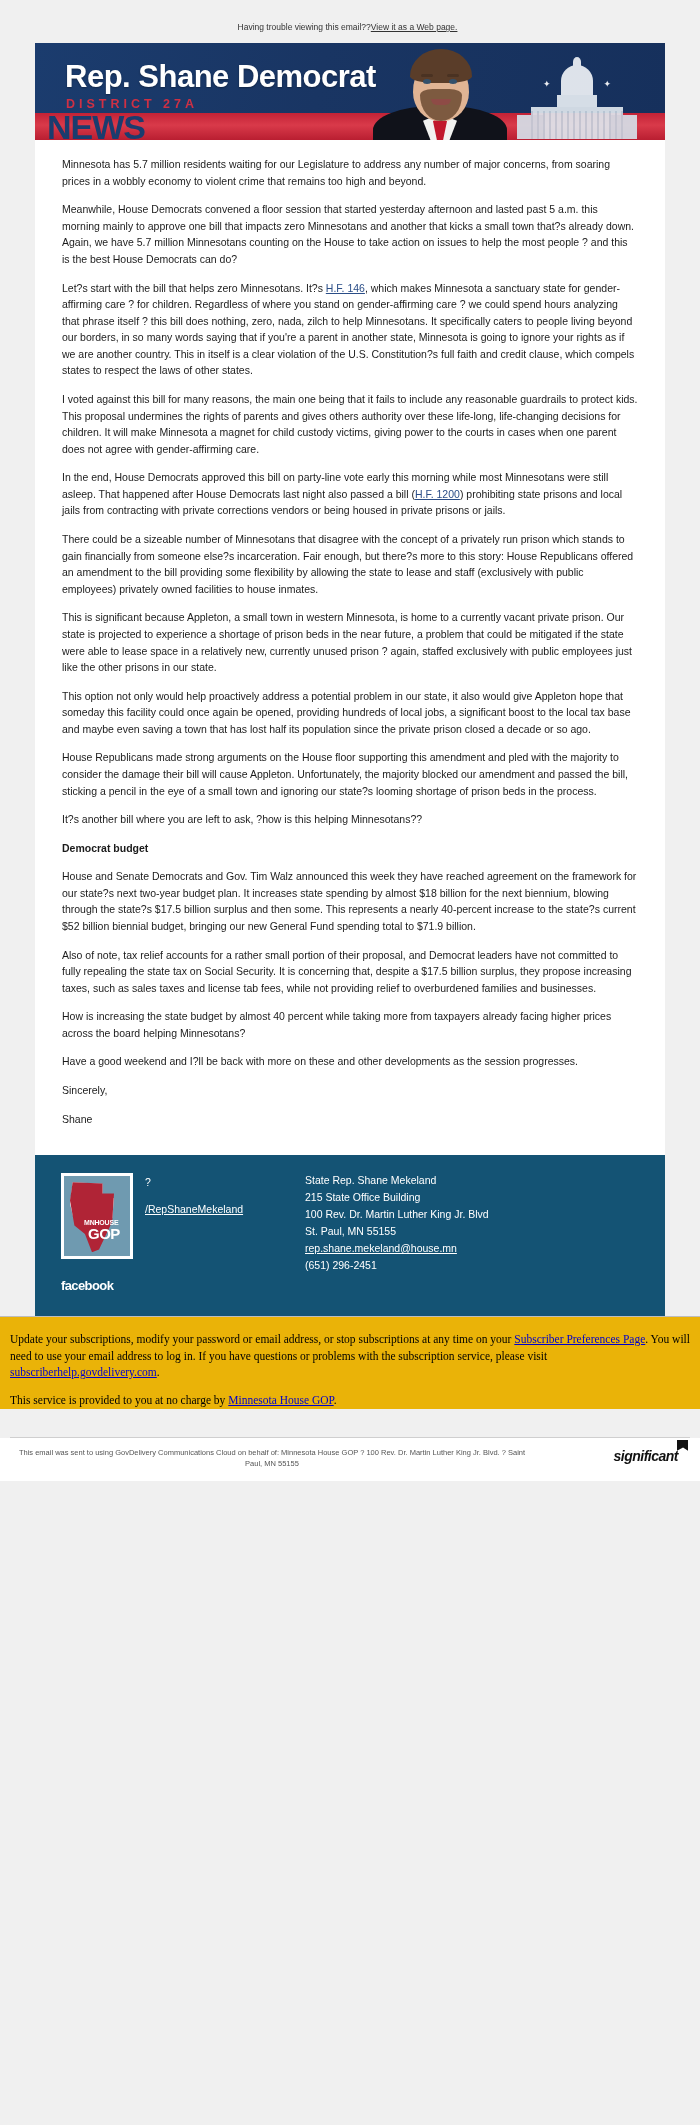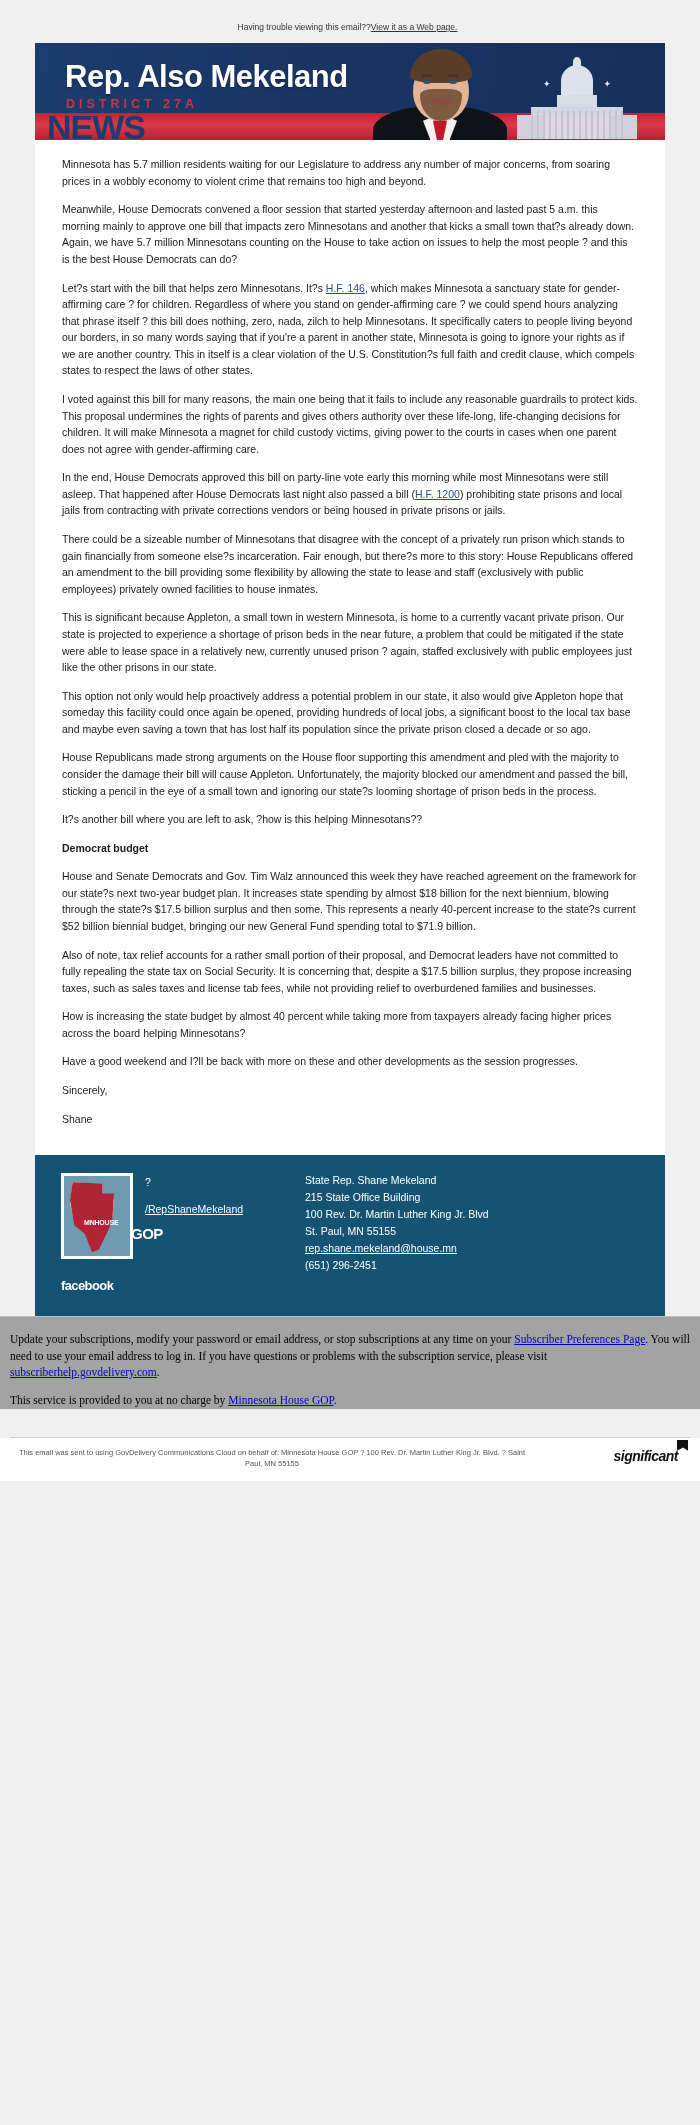--- a/index.html
+++ b/index.html
@@ -181,36 +181,36 @@
   }
   .gop-mn-white{
     position:absolute;left:6px;top:6px;width:44px;height:36px;
     background:#ffffff;
     clip-path:polygon(6% 0,74% 4%,74% 44%,100% 44%,96% 100%,8% 100%,0 60%);
   }
   .gop-txt1{
     position:absolute;left:20px;top:42px;font-size:7px;font-weight:bold;color:#ffffff;letter-spacing:-0.2px;
   }
   .gop-txt2{
-    position:absolute;left:24px;top:50px;font-size:15px;font-weight:bold;color:#ffffff;letter-spacing:-0.5px;line-height:1;margin-left:43px;
+    position:absolute;left:24px;top:50px;font-size:15px;font-weight:bold;color:#ffffff;letter-spacing:-0.5px;line-height:1;
   }
   .fb-word{
     margin-top:17px;font-size:13px;font-weight:bold;color:#ffffff;letter-spacing:-0.6px;
   }
   .fb-lines{padding-top:2px;}
   .fb-q{color:#ffffff;font-size:10.5px;margin-bottom:11px;}
   .fb-handle{color:#ffffff;text-decoration:underline;font-size:10.5px;}
   .contact-right{flex:1;padding-left:40px;}
   .contact-right div{margin-bottom:1px;}
   .contact-right a{color:#ffffff;text-decoration:underline;}
 
   
   .legal{
     width:700px;
-    background:#a3a3a3;
+    background:#eab308;
     border-top:1px solid #bdbdbd;
     padding:14px 10px 0 10px;
     box-sizing:border-box;
     font-family:"Liberation Serif", serif;
     font-size:11.5px;
     line-height:1.45;
     color:#000;
   }
   .legal a{color:#0000cc;text-decoration:underline;}
   .legal p{margin:0 0 11px 0;}
@@ -272,21 +272,21 @@
       <div class="ph-head"></div>
       <div class="ph-beard"></div>
       <div class="ph-mouth"></div>
       <div class="ph-hair"></div>
       <div class="ph-brow l"></div>
       <div class="ph-brow r"></div>
       <div class="ph-eye l"></div>
       <div class="ph-eye r"></div>
     </div>
     <div class="mh-newsbar"></div>
-    <div class="mh-title">Rep. Also Mekeland</div>
+    <div class="mh-title">Rep. Shane Democrat</div>
     <div class="mh-district">DISTRICT 27A</div>
     <div class="mh-news">NEWS</div>
   </div>
 
   <div class="body-content">
     <p>Minnesota has 5.7 million residents waiting for our Legislature to address any number of major concerns, from soaring prices in a wobbly economy to violent crime that remains too high and beyond.</p>
     <p>Meanwhile, House Democrats convened a floor session that started yesterday afternoon and lasted past 5 a.m. this morning mainly to approve one bill that impacts zero Minnesotans and another that kicks a small town that?s already down. Again, we have 5.7 million Minnesotans counting on the House to take action on issues to help the most people ? and this is the best House Democrats can do?</p>
     <p><span>Let?s start with the bill that helps zero Minnesotans. It?s </span><a href="#">H.F. 146</a><span>, which makes Minnesota a sanctuary state for gender-affirming care ? for children. Regardless of where you stand on gender-affirming care ? we could spend hours analyzing that phrase itself ? this bill does nothing, zero, nada, zilch to help Minnesotans. It specifically caters to people living beyond our borders, in so many words saying that if you're a parent in another state, Minnesota is going to ignore your rights as if we are another country. This in itself is a clear violation of the U.S. Constitution?s full faith and credit clause, which compels states to respect the laws of other states.</span></p>
     <p>I voted against this bill for many reasons, the main one being that it fails to include any reasonable guardrails to protect kids. This proposal undermines the rights of parents and gives others authority over these life-long, life-changing decisions for children. It will make Minnesota a magnet for child custody victims, giving power to the courts in cases when one parent does not agree with gender-affirming care.</p>
     <p><span>In the end, House Democrats approved this bill on party-line vote early this morning while most Minnesotans were still asleep. That happened after House Democrats last night also passed a bill (</span><a href="#">H.F. 1200</a><span>) prohibiting state prisons and local jails from contracting with private corrections vendors or being housed in private prisons or jails.</span></p>

